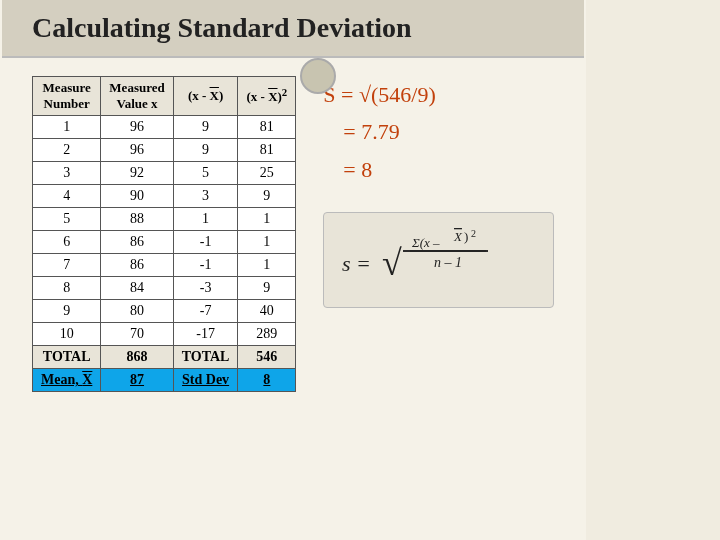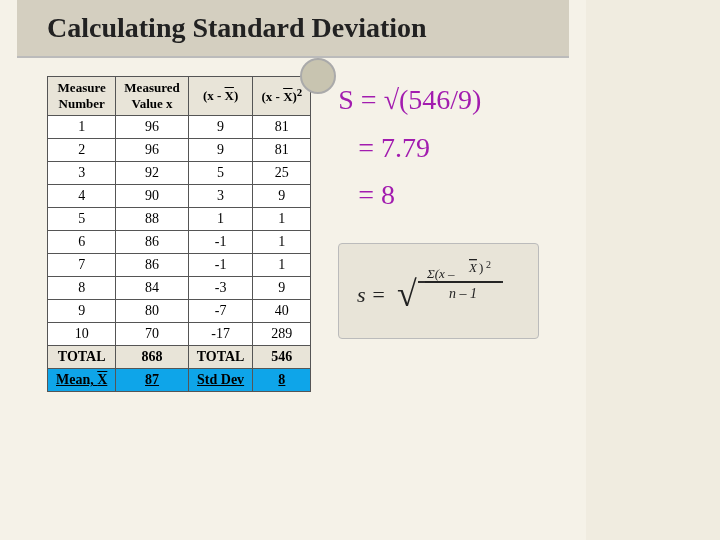--- a/index.html
+++ b/index.html
@@ -10,21 +10,21 @@
       background: #f0ece0;
       font-family: 'Times New Roman', Times, serif;
       overflow: hidden;
     }
 
     .slide {
       width: 586px;
       height: 540px;
       background: #f5f2e8;
       position: relative;
-      padding: 20px 47px;
+      padding: 20px 32px;
     }
 
     .title-bar {
       background: #d4cfc0;
       margin: -20px -30px 18px -30px;
       padding: 12px 30px;
       border-bottom: 2px solid #bbb;
     }
 
     .title {
@@ -89,22 +89,22 @@
       color: #222;
     }
 
     .step-desc {
       font-size: 18px;
       color: #222;
       line-height: 1.4;
     }
 
     .formula-text {
-      font-size: 28px;
-      color: #a21caf;
+      font-size: 22px;
+      color: #c2410c;
       font-family: 'Times New Roman', Times, serif;
       line-height: 1.7;
     }
 
     .formula-text .indent {
       padding-left: 20px;
     }
 
     
     .formula-box {

